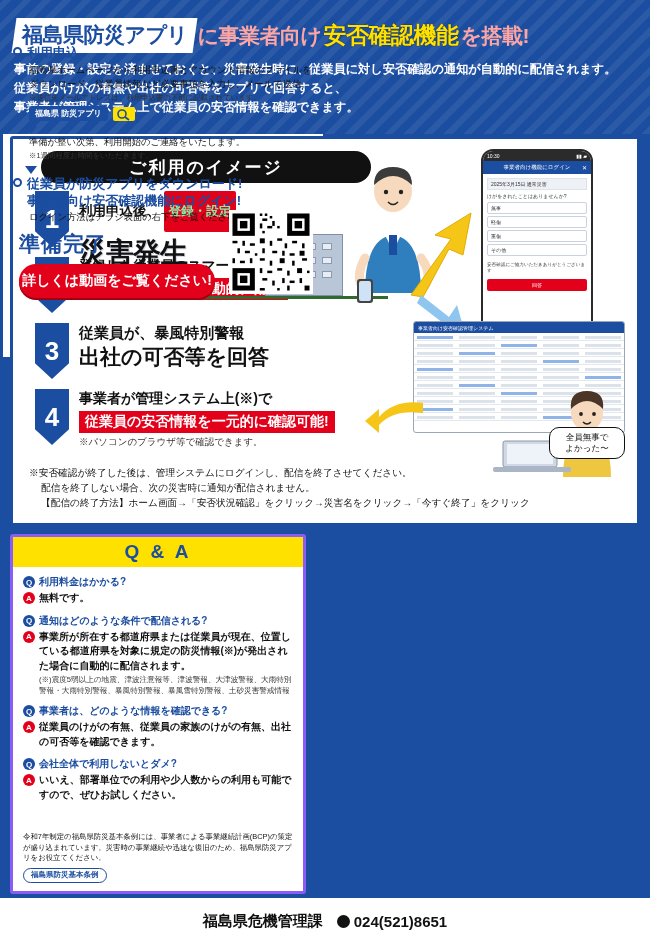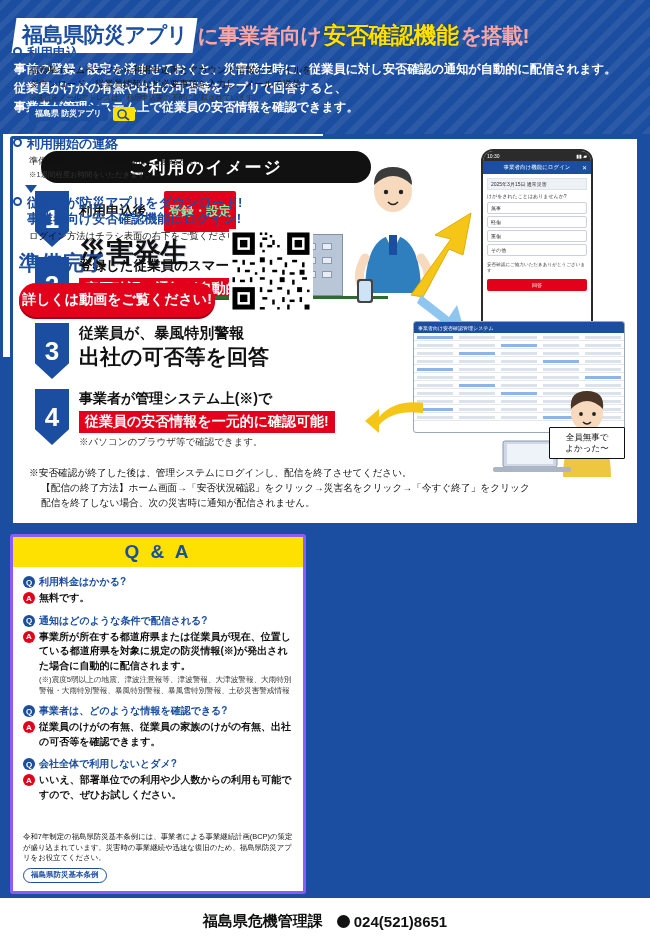--- a/index.html
+++ b/index.html
@@ -225,21 +225,21 @@
     position: absolute; left: 0; bottom: 0; width: 650px; height: 46px;
     background: #ffffff; display: flex; align-items: center; justify-content: center; gap: 14px;
   }
   .footer .org { font-size: 15px; font-weight: bold; color: #111; }
   .footer .tel { font-size: 15px; font-weight: bold; color: #111; display: flex; align-items: center; gap: 4px; }
   .tel-icon { width: 13px; height: 13px; border-radius: 50%; background: #111; display:inline-block; }
 
   
   .person { position: absolute; }
   .bubble {
-    position: absolute; background: #fff; border: 1.5px solid #111; border-radius: 1px;
+    position: absolute; background: #fff; border: 1.5px solid #111; border-radius: 10px;
     font-size: 8.5px; color: #111; text-align: center; padding: 4px 6px; line-height: 1.3;
   }
 </style>
 </head>
 <body>
 
 <div class="page">
 
   <div class="header">
     <div class="stripes"></div>
@@ -462,22 +462,22 @@
       <rect x="4" y="28" width="78" height="5" rx="2" fill="#aab6c6"></rect>
     </svg>
 
     <div class="bubble" style="left:536px;top:288px;width:76px">
       <span style="white-space:pre-line">全員無事で
 よかった〜</span>
     </div>
 
     <div class="usage-foot">
       <div>※安否確認が終了した後は、管理システムにログインし、配信を終了させてください。</div>
+      <div class="ind">配信を終了しない場合、次の災害時に通知が配信されません。</div>
       <div class="ind">【配信の終了方法】ホーム画面→「安否状況確認」をクリック→災害名をクリック→「今すぐ終了」をクリック</div>
-      <div class="ind">配信を終了しない場合、次の災害時に通知が配信されません。</div>
     </div>
   </div>
 
   <div class="card card-qa">
     <div class="qa-head">
       <div class="t">Q &amp; A</div>
     </div>
     <div class="qa-body">
 
       <div class="qa-item">
@@ -556,24 +556,20 @@
             <rect width="22" height="14" rx="2" fill="#ffe100"></rect>
             <circle cx="9" cy="7" r="4" fill="none" stroke="#1b4da0" stroke-width="1.6"></circle>
             <line x1="12" y1="10" x2="16" y2="13" stroke="#1b4da0" stroke-width="1.8"></line>
           </svg>
         </div>
       </div>
 
       <div class="down-arrow"></div>
 
       <div class="flow-step">
-        <div class="flow-title">
-          <span class="dot"></span>
-          <span class="t">利用開始の連絡</span>
-        </div>
         <div class="flow-desc">準備が整い次第、利用開始のご連絡をいたします。</div>
         <div class="flow-note">※1週間程度お時間をいただきます。</div>
       </div>
 
       <div class="down-arrow"></div>
 
       <div class="flow-step">
         <div class="flow-title">
           <span class="dot"></span>
           <span class="t" style="white-space:pre-line">従業員が防災アプリをダウンロード!

